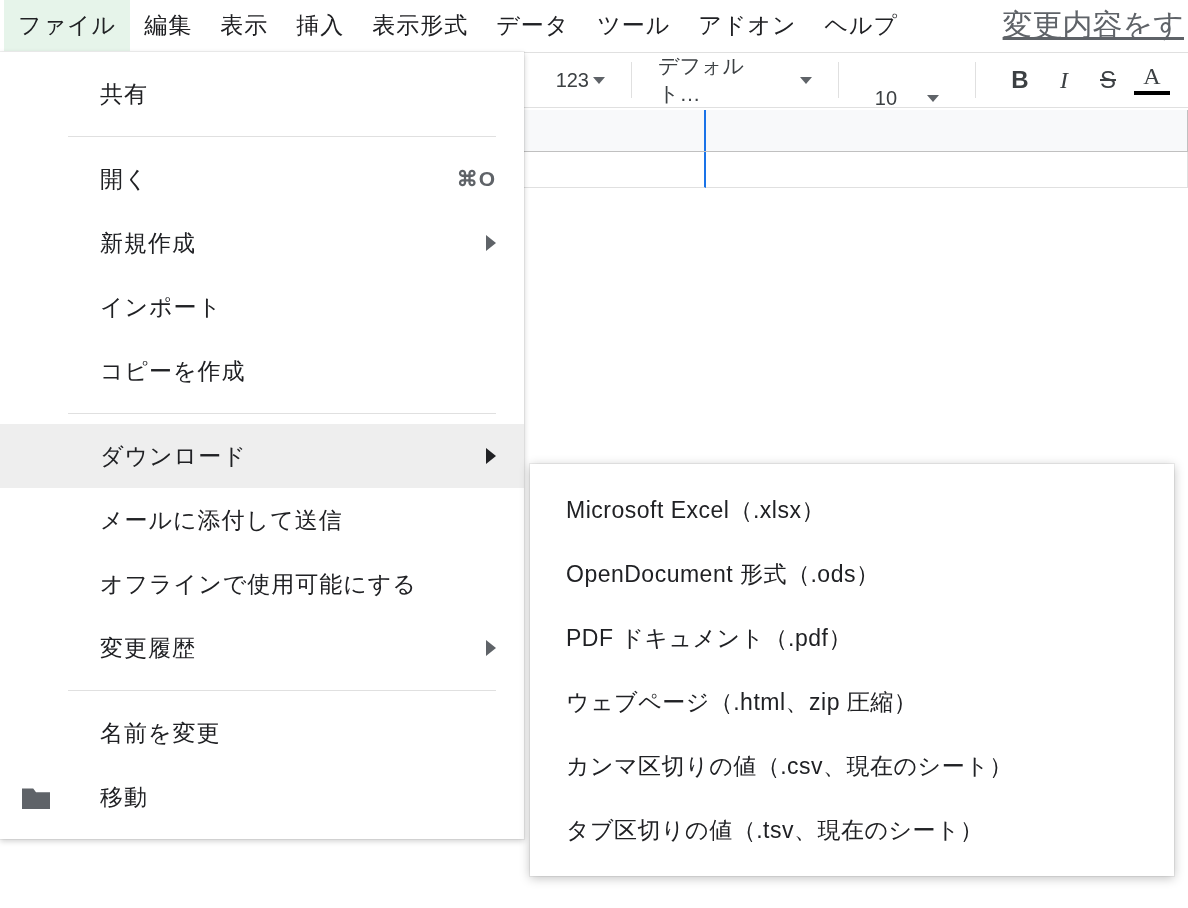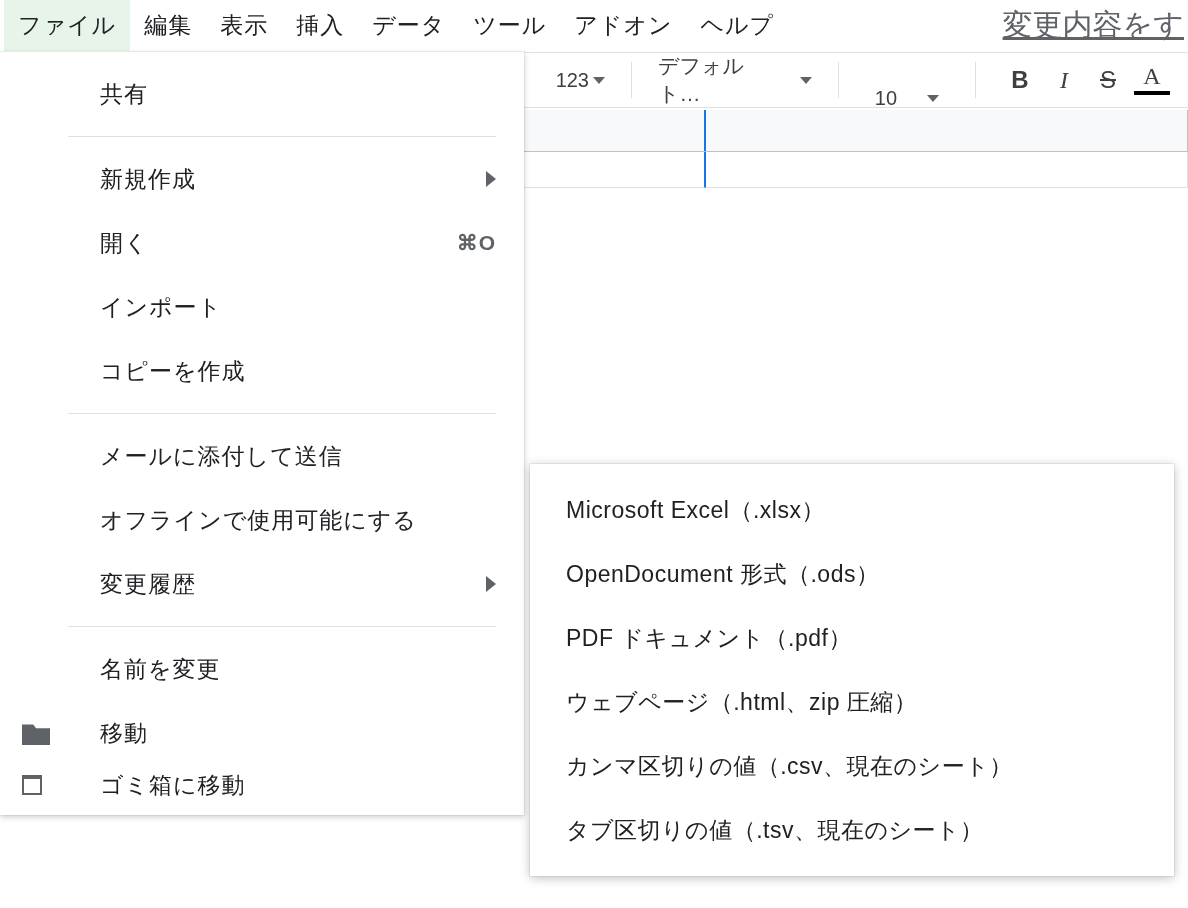--- a/index.html
+++ b/index.html
@@ -49,20 +49,21 @@
     .toolbar-left-gap { width: 524px; }
   </style>
 </head>
 <body>
 
 <div class="menubar">
   <div class="menubar-item active">ファイル</div>
   <div class="menubar-item">編集</div>
   <div class="menubar-item">表示</div>
   <div class="menubar-item">挿入</div>
+  <div class="menubar-item">表示形式</div>
   <div class="menubar-item">データ</div>
   <div class="menubar-item">ツール</div>
   <div class="menubar-item">アドオン</div>
   <div class="menubar-item">ヘルプ</div>
   <div class="menubar-link">変更内容をす</div>
 </div>
 
 <div class="toolbar">
   <div class="toolbar-left-gap"></div>
   <div class="toolbar-group">
@@ -106,56 +107,56 @@
     <div class="cell" style="flex:1"></div>
   </div>
 </div>
 
 <div class="dropdown">
   <div class="dd-item">
       <span>共有</span>
     </div>
   <div class="dd-divider"></div>
   <div class="dd-item">
+    <span>開く</span>
+    <span class="dd-shortcut">⌘O</span>
+  </div>
+  <div class="dd-item">
     <span>新規作成</span>
     <span class="dd-arrow"></span>
-  </div>
-  <div class="dd-item">
-    <span>開く</span>
-    <span class="dd-shortcut">⌘O</span>
   </div>
   <div class="dd-item">
       <span>インポート</span>
     </div>
   <div class="dd-item">
       <span>コピーを作成</span>
     </div>
   <div class="dd-divider"></div>
+  <div class="dd-item hover">
+    <span>ダウンロード</span>
+    <span class="dd-arrow hov"></span>
+  </div>
   <div class="dd-item">
       <span>メールに添付して送信</span>
     </div>
   <div class="dd-item">
       <span>オフラインで使用可能にする</span>
     </div>
   <div class="dd-item">
     <span>変更履歴</span>
     <span class="dd-arrow"></span>
   </div>
   <div class="dd-divider"></div>
   <div class="dd-item">
       <span>名前を変更</span>
     </div>
   <div class="dd-item">
     <span class="dd-icon folder-icon"></span>
     <span>移動</span>
   </div>
-  <div class="dd-item" style="height:40px;overflow:hidden">
-    <span class="dd-icon" style="border:2px solid #5f6368;border-top:4px solid #5f6368;height:20px;width:20px;"></span>
-    <span>ゴミ箱に移動</span>
-  </div>
 </div>
 
 <div class="submenu">
   <div class="sub-item">Microsoft Excel（.xlsx）</div>
   <div class="sub-item">OpenDocument 形式（.ods）</div>
   <div class="sub-item">PDF ドキュメント（.pdf）</div>
   <div class="sub-item">ウェブページ（.html、zip 圧縮）</div>
   <div class="sub-item">カンマ区切りの値（.csv、現在のシート）</div>
   <div class="sub-item">タブ区切りの値（.tsv、現在のシート）</div>
 </div>

